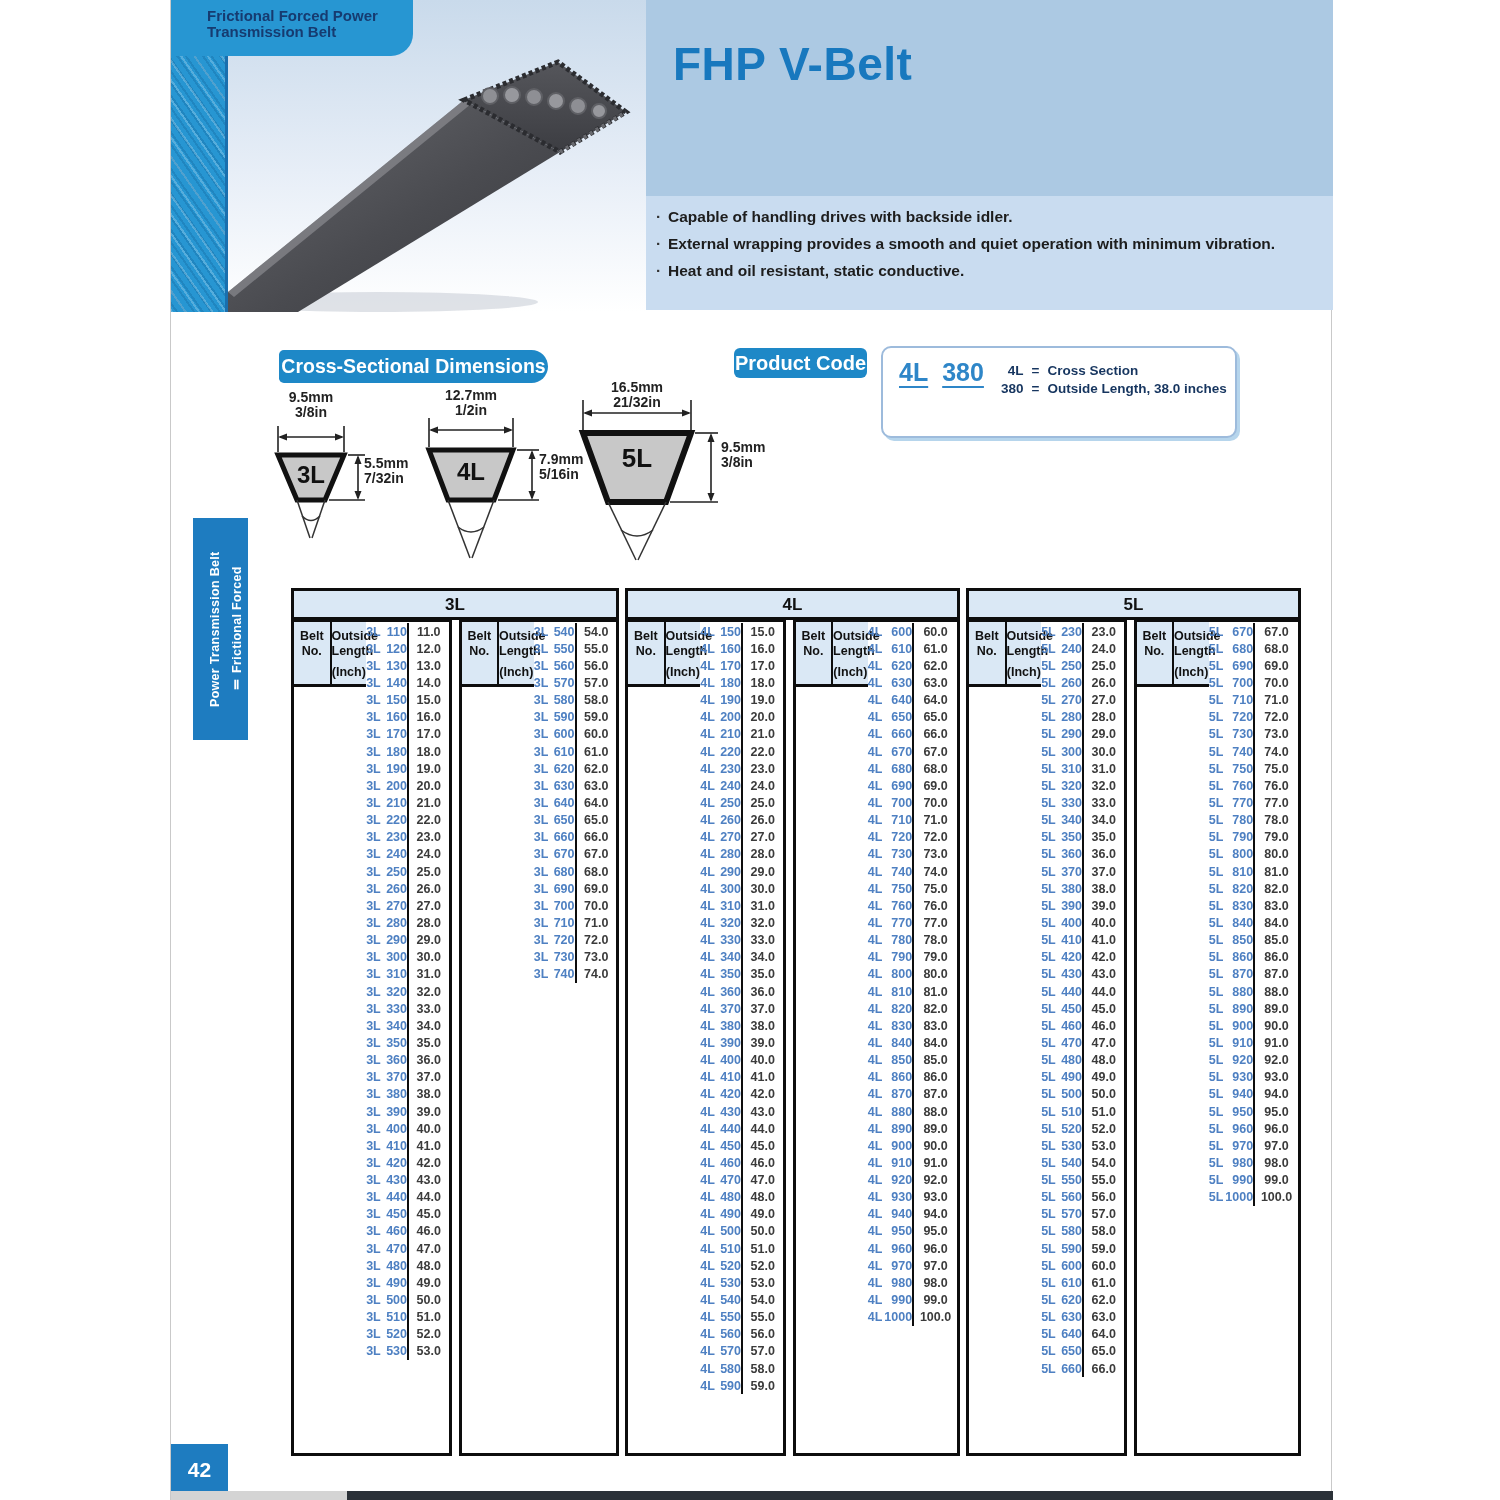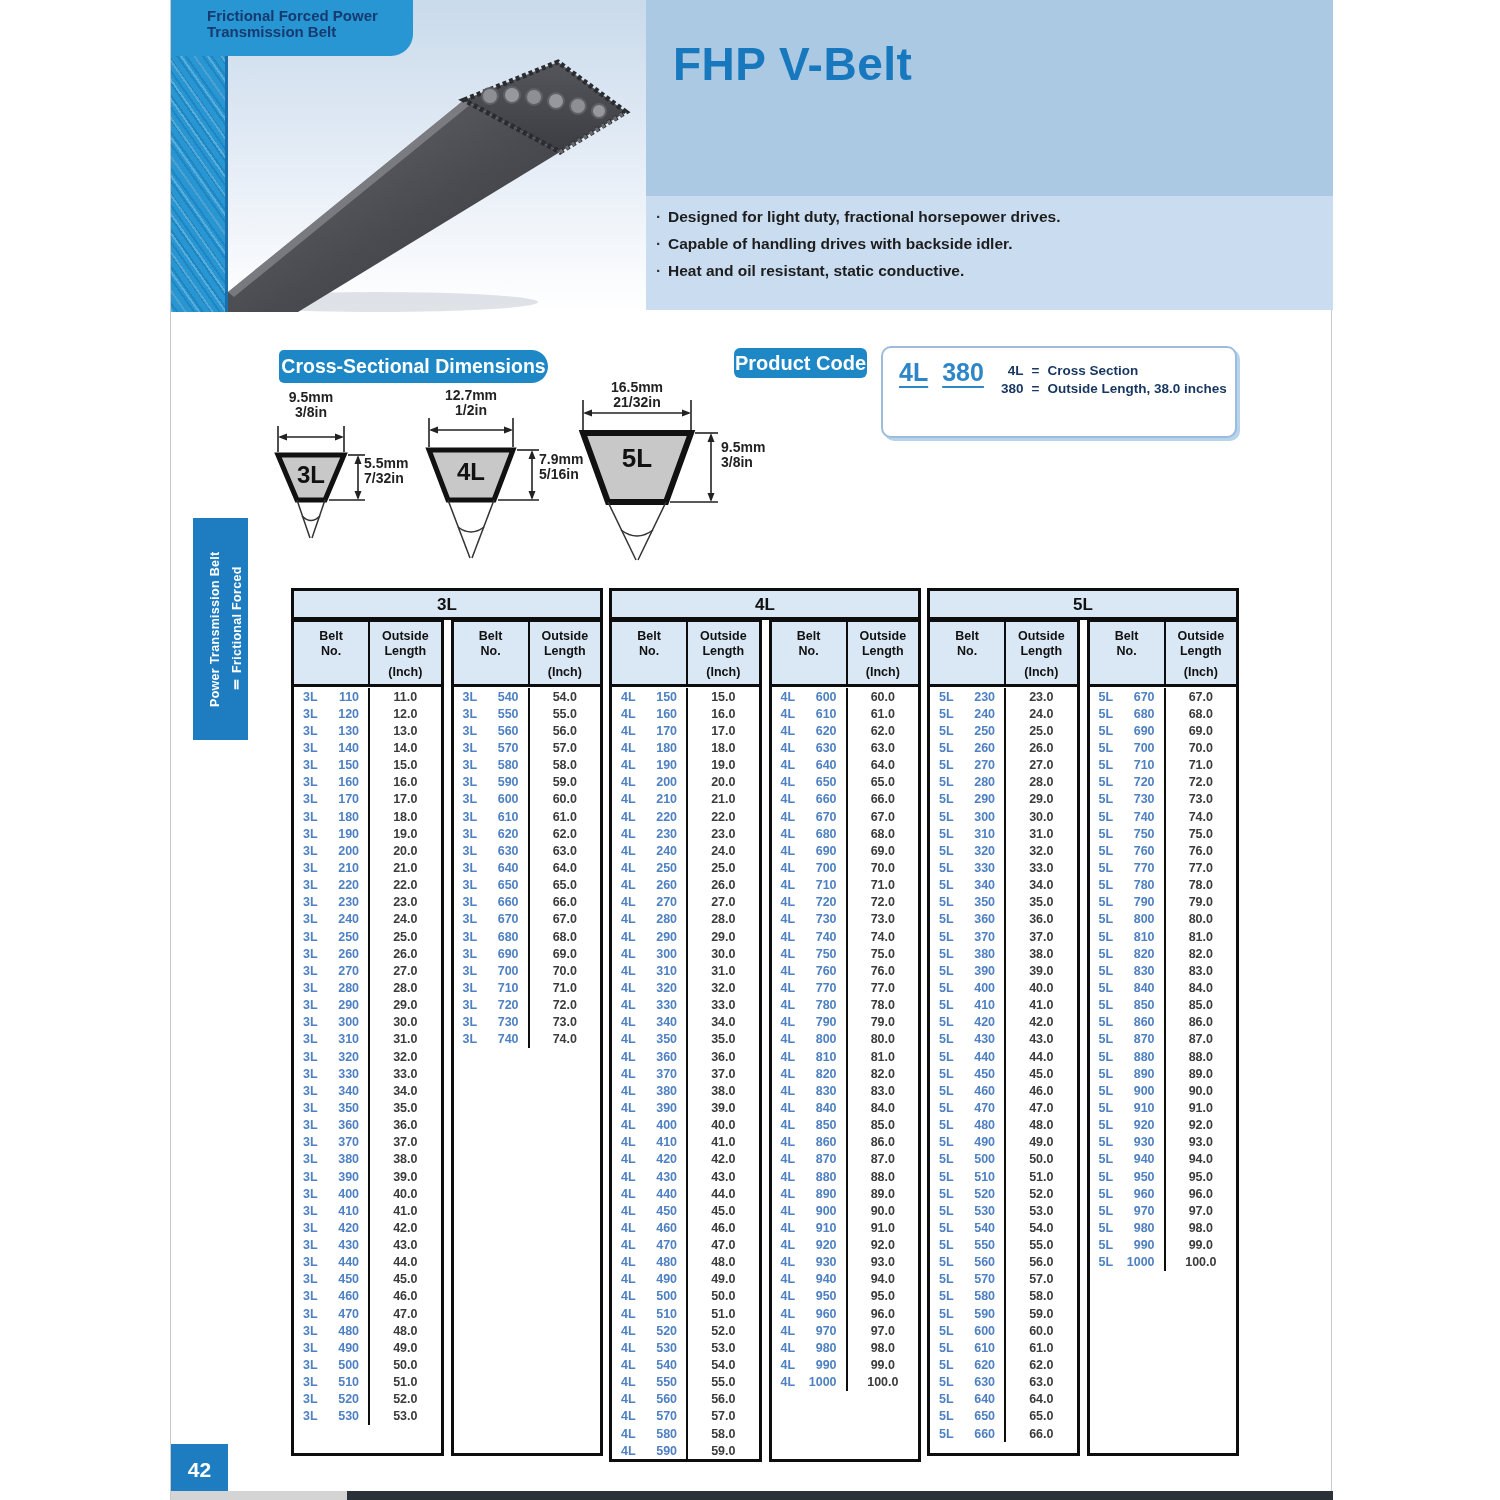--- a/index.html
+++ b/index.html
@@ -41,21 +41,21 @@
   .diagram{position:absolute;}
   .diagram svg{position:absolute;left:0;top:0;}
   .dlabel{position:absolute;font-size:14px;font-weight:bold;color:#222;line-height:15px;text-align:center;white-space:nowrap;}
   .tlabel{position:absolute;font-size:24px;font-weight:bold;color:#111;}
   
   .table-wrap{position:absolute;left:120px;top:588px;width:948px;height:868px;display:flex;gap:6px;}
   .group{flex:1;display:flex;flex-direction:column;}
   .ghead{height:32px;background:#DAE8F5;border:3px solid #0d0d0d;box-sizing:border-box;
     font-size:17px;font-weight:bold;color:#111;text-align:center;line-height:27px;}
   .pair{flex:1;display:flex;gap:7px;margin-top:-1px;}
-  .sub{flex:1;border:3px solid #0d0d0d;box-sizing:border-box;display:flex;flex-direction:column;background:#fff;}
+  .sub{flex:1;border:3px solid #0d0d0d;box-sizing:border-box;display:flex;flex-direction:row;background:#fff;}
   .shead{display:flex;height:62px;background:#DAE8F5;border-bottom:3px solid #0d0d0d;box-sizing:content-box;}
   .shc{font-size:12.5px;font-weight:bold;color:#111;text-align:center;line-height:14.5px;padding-top:7px;box-sizing:border-box;}
   .shc.b{width:52%;border-right:2px solid #0d0d0d;}
   .shc.l{width:48%;}
   .shc .unit{display:block;margin-top:7px;}
   .rows{flex:1;padding-top:1px;}
   .trow{display:flex;height:17.15px;align-items:center;}
   .cell{font-size:12.5px;font-weight:bold;box-sizing:border-box;}
   .cell.belt{width:52%;height:100%;border-right:2px solid #0d0d0d;color:#4E80C2;
     display:flex;align-items:center;justify-content:center;gap:0;}
@@ -109,22 +109,22 @@
       <circle cx="371" cy="111" r="7" fill="#97989d" stroke="#5f6065" stroke-width="2"></circle>
       <path d="M332,152 L398,112" stroke="#6a6b70" stroke-width="4" stroke-dasharray="3 4" fill="none"></path>
     </svg>
   </div>
 
   <div class="title-block">
     <h1>FHP V-Belt</h1>
   </div>
   <div class="features-block">
     <div class="features">
-      <div class="feature"><span class="dot">·</span><span>Designed for light duty, fractional horsepower drives.</span></div>
       <div class="feature"><span class="dot">·</span><span>Capable of handling drives with backside idler.</span></div>
+      <div class="feature"><span class="dot">·</span><span>External wrapping provides a smooth and quiet operation with minimum vibration.</span></div>
       <div class="feature"><span class="dot">·</span><span>Heat and oil resistant, static conductive.</span></div>
     </div>
   </div>
 
   <div class="cs-banner">Cross-Sectional Dimensions</div>
   <div class="pc-banner">Product Code</div>
 
   <div class="pc-box">
     <div class="pc-code">
       <span>4L</span><span>380</span>

